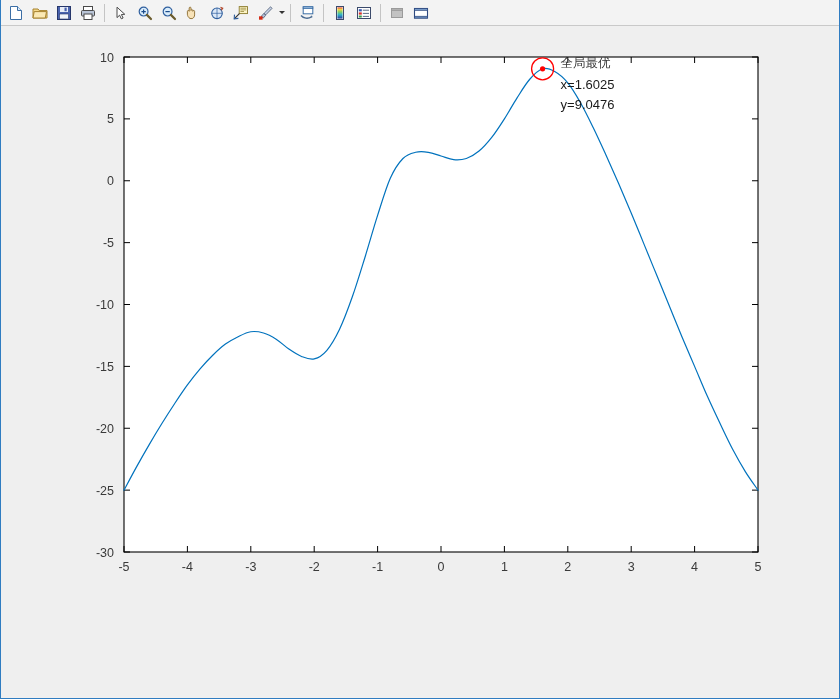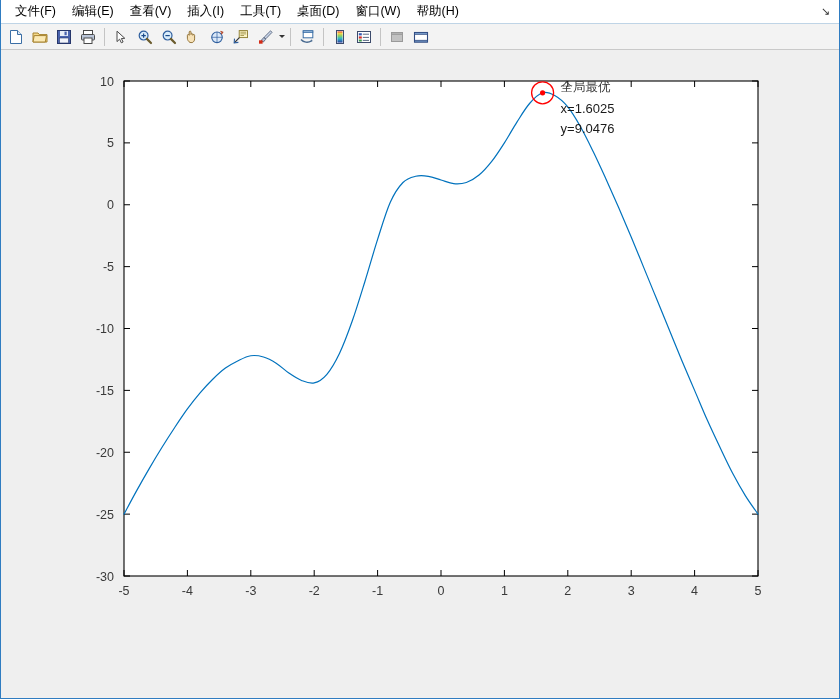--- a/index.html
+++ b/index.html
@@ -155,31 +155,20 @@
     overflow: hidden;
   }
   .plot-svg { display: block; }
 </style>
 </head>
 <body>
 
 <div class="window">
 
 
-  <div class="menubar">
-    <div class="menu-item">文件(F)</div>
-    <div class="menu-item">编辑(E)</div>
-    <div class="menu-item">查看(V)</div>
-    <div class="menu-item">插入(I)</div>
-    <div class="menu-item">工具(T)</div>
-    <div class="menu-item">桌面(D)</div>
-    <div class="menu-item">窗口(W)</div>
-    <div class="menu-item">帮助(H)</div>
-    <div class="menu-overflow">↘</div>
-  </div>
 
   <div class="toolbar">
 
     <div class="tb">
       <svg width="16" height="16" viewBox="0 0 16 16">
         <path d="M2.5 1.5h7l4 4v9h-11z" fill="#fff" stroke="#3b6ea5" stroke-width="1"></path>
         <path d="M9.5 1.5v4h4" fill="#dce9f7" stroke="#3b6ea5" stroke-width="1"></path>
       </svg>
     </div>
 

